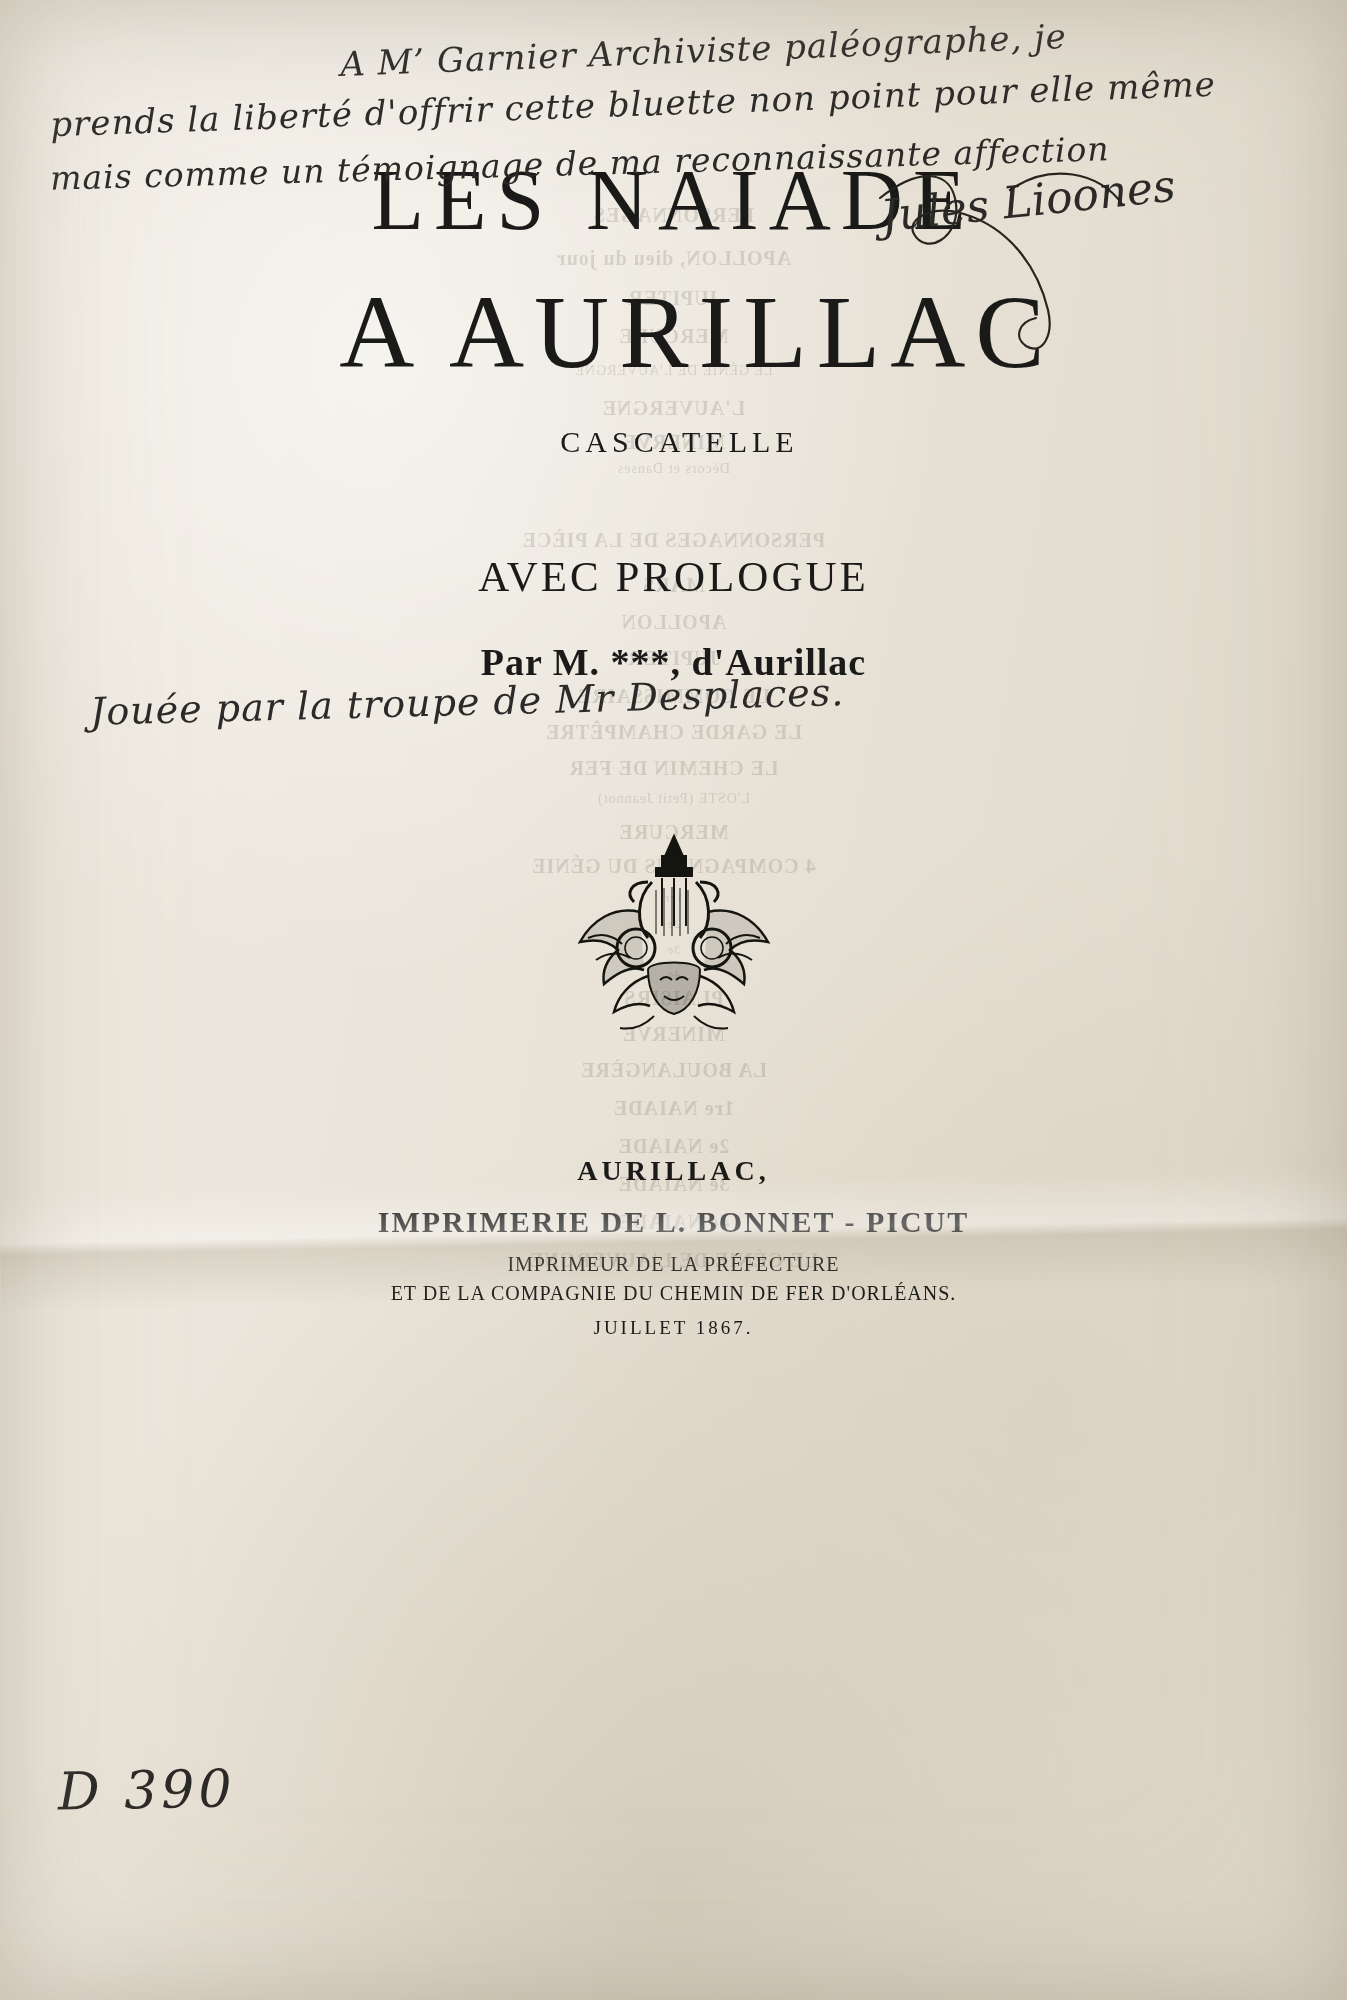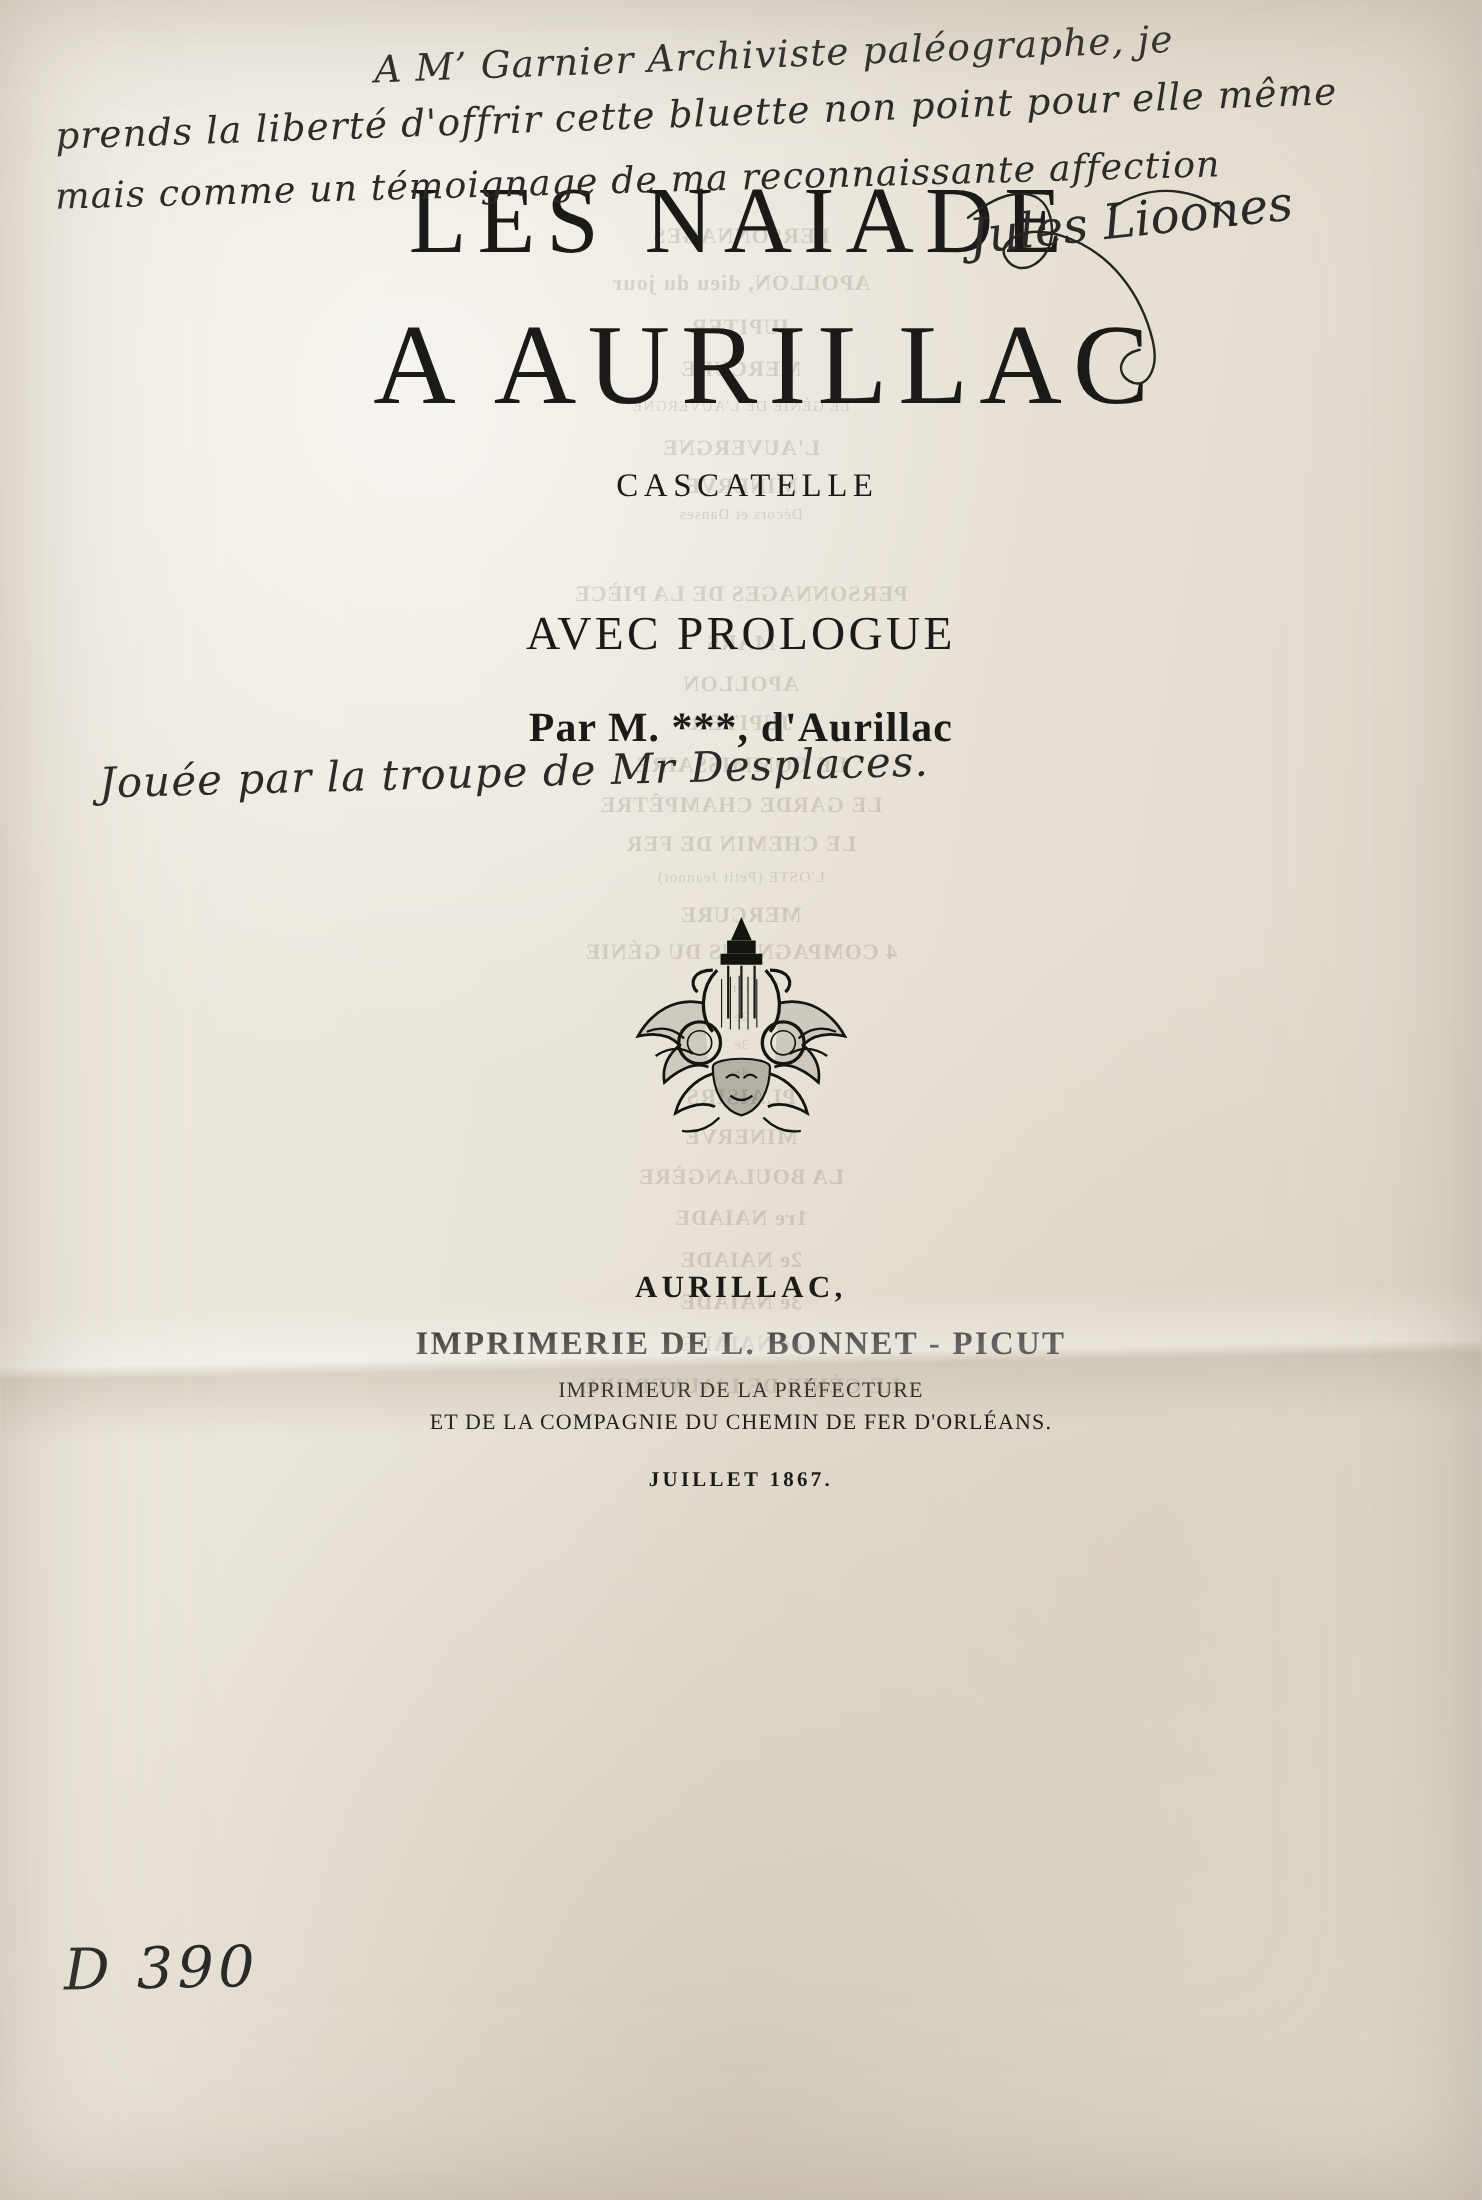--- a/index.html
+++ b/index.html
@@ -123,22 +123,22 @@
   }
   #imprint-sub1 {
     margin-top: 14px;
     font-size: 20px; letter-spacing: 1px;
   }
   #imprint-sub2 {
     margin-top: 6px;
     font-size: 20px; letter-spacing: 1px;
   }
   #imprint-date {
-    margin-top: 30px;
-    font-size: 19px; font-weight: bold; letter-spacing: 3px;
+    margin-top: 12px;
+    font-size: 19px; font-weight: normal; letter-spacing: 3px;
   }
 
   
   .hand {
     font-family: "DejaVu Serif", serif;
     font-style: italic;
     color: #2b2a28;
     white-space: nowrap;
     pointer-events: none;
   }

